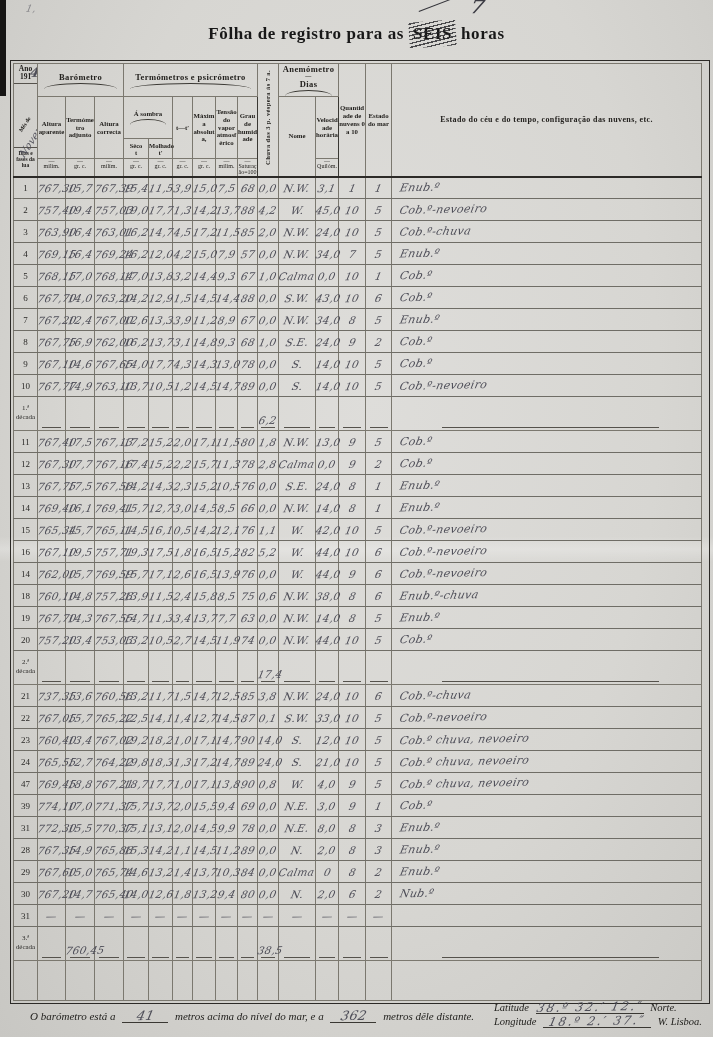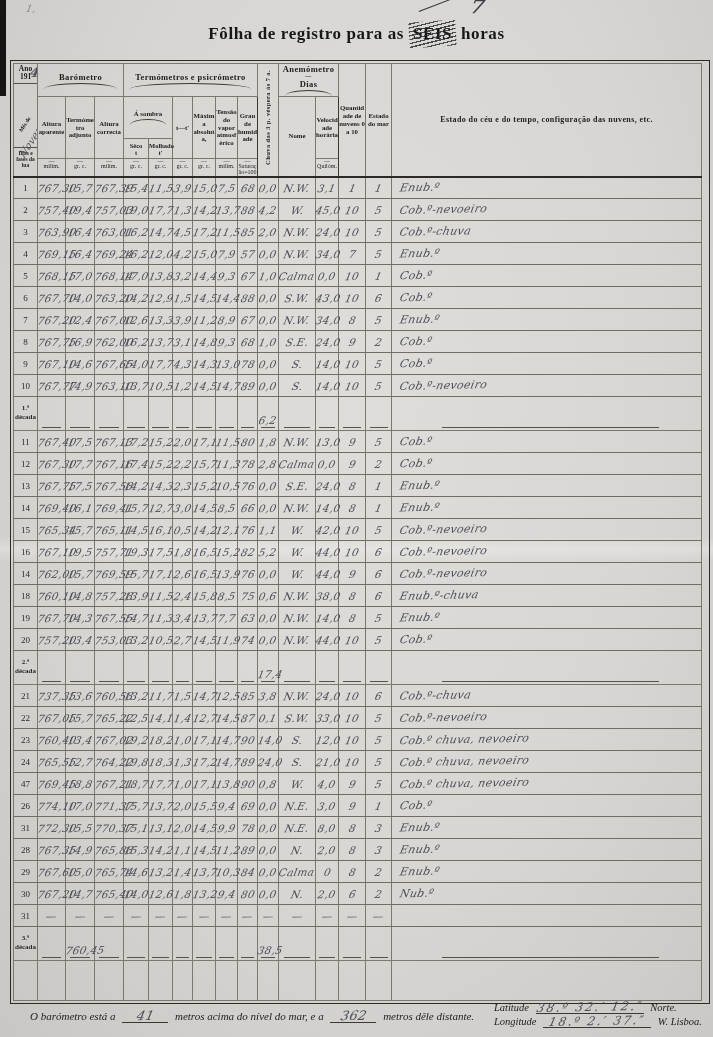--- a/index.html
+++ b/index.html
@@ -75,21 +75,21 @@
   
   tbody td{font-size:10.5px;}
   tr.data-row{height:22px;}
   tr.data-row td{border-top:.9px solid #6f6d66;border-bottom:.9px solid #6f6d66;}
   tr.decada-row{height:34px;border-top:1.6px solid #2c2a27;border-bottom:1.6px solid #2c2a27;}
   tr.decada-row td{vertical-align:bottom;padding-bottom:2px;}
   tr.decada-row td:not(.rowlabel)::after{content:"";display:block;
     width:72%;margin:1px auto 0;border-bottom:.9px solid #55524c;}
   tr.empty-row{height:40px;}
   .rowlabel{font-size:9px;color:#2a2927;}
-  .decada-label{font-size:7px;font-weight:bold;line-height:1.2;
+  .decada-label{font-size:7px;font-weight:normal;line-height:1.2;
     vertical-align:middle !important;padding:0 1px;}
   td.ceu{text-align:left;padding-left:8px;}
   tbody .hw{font-size:10.5px;}
   td.ceu .hw{font-size:11px;}
 
   
   .footer{position:absolute;left:12px;top:1002px;width:694px;display:flex;
     justify-content:space-between;align-items:flex-start;}
   .bar-note{font-style:italic;font-size:11px;padding-left:18px;padding-top:8px;color:#23221f;}
   .blank{display:inline-block;border-bottom:1px solid #3a3833;min-width:46px;
@@ -690,21 +690,21 @@
           <td><span class="hw">13,8</span></td>
           <td><span class="hw">90</span></td>
           <td class="gl"><span class="hw">0,8</span></td>
           <td class="gl"><span class="hw">W.</span></td>
           <td><span class="hw">4,0</span></td>
           <td class="gl"><span class="hw">9</span></td>
           <td class="gl"><span class="hw">5</span></td>
           <td class="gl ceu"><span class="hw">Cob.º chuva, nevoeiro</span></td>
         </tr>
         <tr class="data-row">
-          <td class="rowlabel">26</td>
+          <td class="rowlabel">39</td>
           <td class="gl"><span class="hw">774,10</span></td>
           <td><span class="hw">17,0</span></td>
           <td><span class="hw">771,37</span></td>
           <td class="gl"><span class="hw">15,7</span></td>
           <td><span class="hw">13,7</span></td>
           <td><span class="hw">2,0</span></td>
           <td><span class="hw">15,5</span></td>
           <td><span class="hw">9,4</span></td>
           <td><span class="hw">69</span></td>
           <td class="gl"><span class="hw">0,0</span></td>

